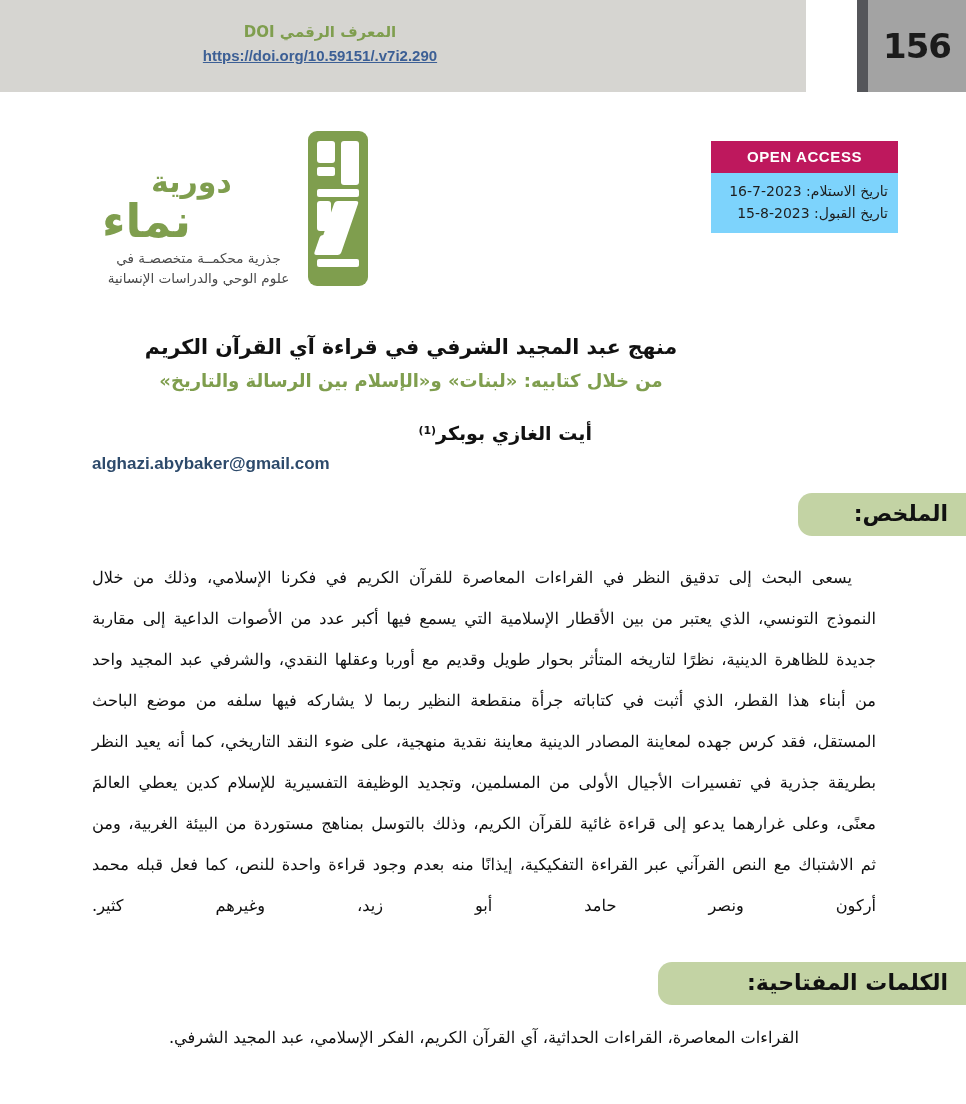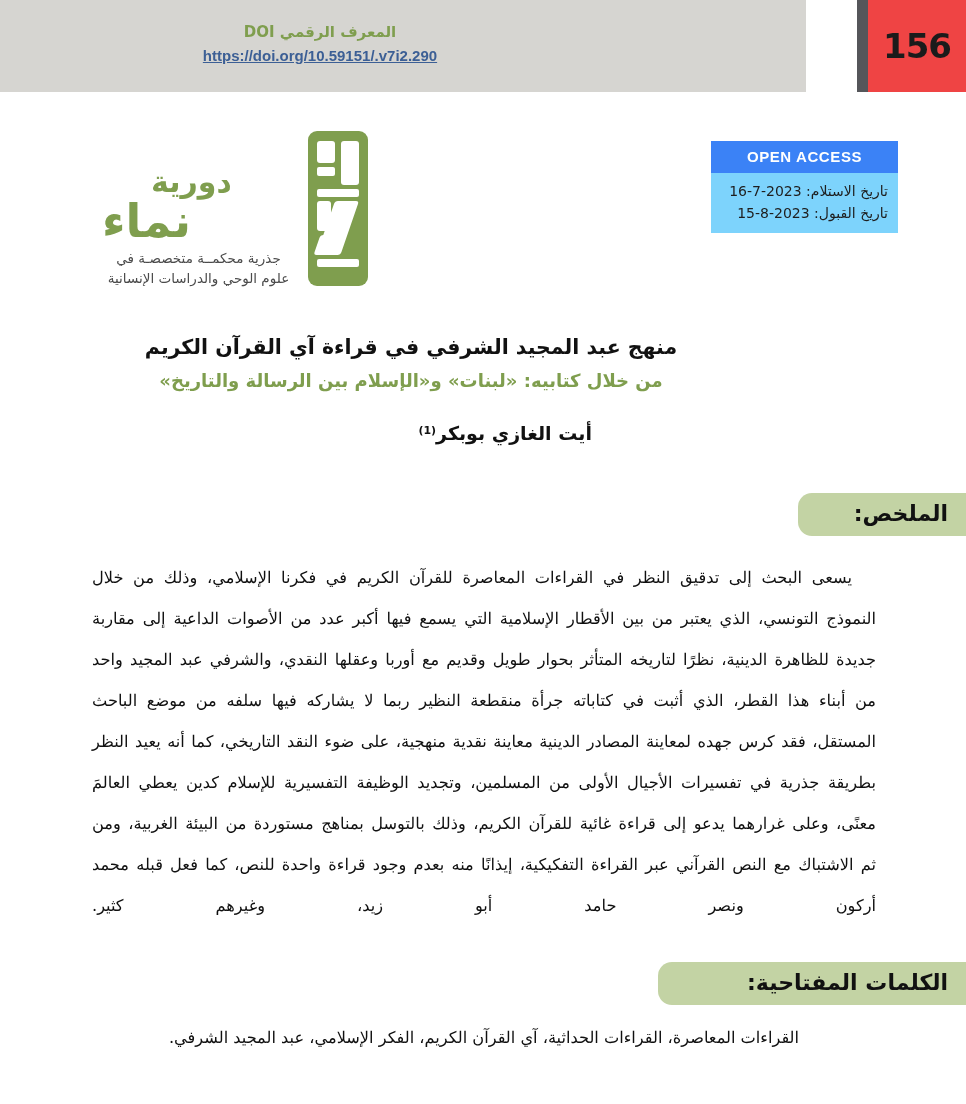--- a/index.html
+++ b/index.html
@@ -57,21 +57,21 @@
     width: 11px;
     height: 92px;
     background: #55565a;
   }
   .page-number-box {
     position: absolute;
     top: 0;
     left: 868px;
     width: 98px;
     height: 92px;
-    background: #ef4444;
+    background: #a3a3a3;
   }
   .page-number {
     position: absolute;
     top: 0; left: 0;
     width: 98px;
     height: 92px;
     display: flex;
     align-items: center;
     justify-content: center;
     font-size: 34px;
@@ -155,21 +155,21 @@
   }
 
   
   .oa-box {
     position: absolute;
     top: 141px;
     left: 711px;
     width: 187px;
   }
   .oa-header {
-    background: #3b82f6;
+    background: #be185d;
     color: #ffffff;
     text-align: center;
     font-size: 15px;
     font-weight: bold;
     letter-spacing: 0.6px;
     padding: 7px 0 8px;
     font-family: "Liberation Sans", sans-serif;
     direction: ltr;
   }
   .oa-body {
@@ -354,20 +354,21 @@
 
 <div class="title-block">
   <div class="paper-title">منهج عبد المجيد الشرفي في قراءة آي القرآن الكريم</div>
   <div class="paper-subtitle">من خلال كتابيه: «لبنات» و«الإسلام بين الرسالة والتاريخ»</div>
 </div>
 
 <div class="author-block">
   <div>
     <span class="author-name">أيت الغازي بوبكر</span><span class="author-sup">(1)</span>
   </div>
+  <div class="author-email">alghazi.abybaker@gmail.com</div>
 </div>
 
 <div class="section-heading" id="abstract-heading">
   <span>الملخص:</span>
 </div>
 <div class="abstract-body">
   <p>يسعى البحث إلى تدقيق النظر في القراءات المعاصرة للقرآن الكريم في فكرنا الإسلامي، وذلك من خلال النموذج التونسي، الذي يعتبر من بين الأقطار الإسلامية التي يسمع فيها أكبر عدد من الأصوات الداعية إلى مقاربة جديدة للظاهرة الدينية، نظرًا لتاريخه المتأثر بحوار طويل وقديم مع أوربا وعقلها النقدي، والشرفي عبد المجيد واحد من أبناء هذا القطر، الذي أثبت في كتاباته جرأة منقطعة النظير ربما لا يشاركه فيها سلفه من موضع الباحث المستقل، فقد كرس جهده لمعاينة المصادر الدينية معاينة نقدية منهجية، على ضوء النقد التاريخي، كما أنه يعيد النظر بطريقة جذرية في تفسيرات الأجيال الأولى من المسلمين، وتجديد الوظيفة التفسيرية للإسلام كدين يعطي العالمَ معنًى، وعلى غرارهما يدعو إلى قراءة غائية للقرآن الكريم، وذلك بالتوسل بمناهج مستوردة من البيئة الغربية، ومن ثم الاشتباك مع النص القرآني عبر القراءة التفكيكية، إيذانًا منه بعدم وجود قراءة واحدة للنص، كما فعل قبله محمد أركون ونصر حامد أبو زيد، وغيرهم كثير.</p>
 </div>
 
 <div class="section-heading" id="keywords-heading">

